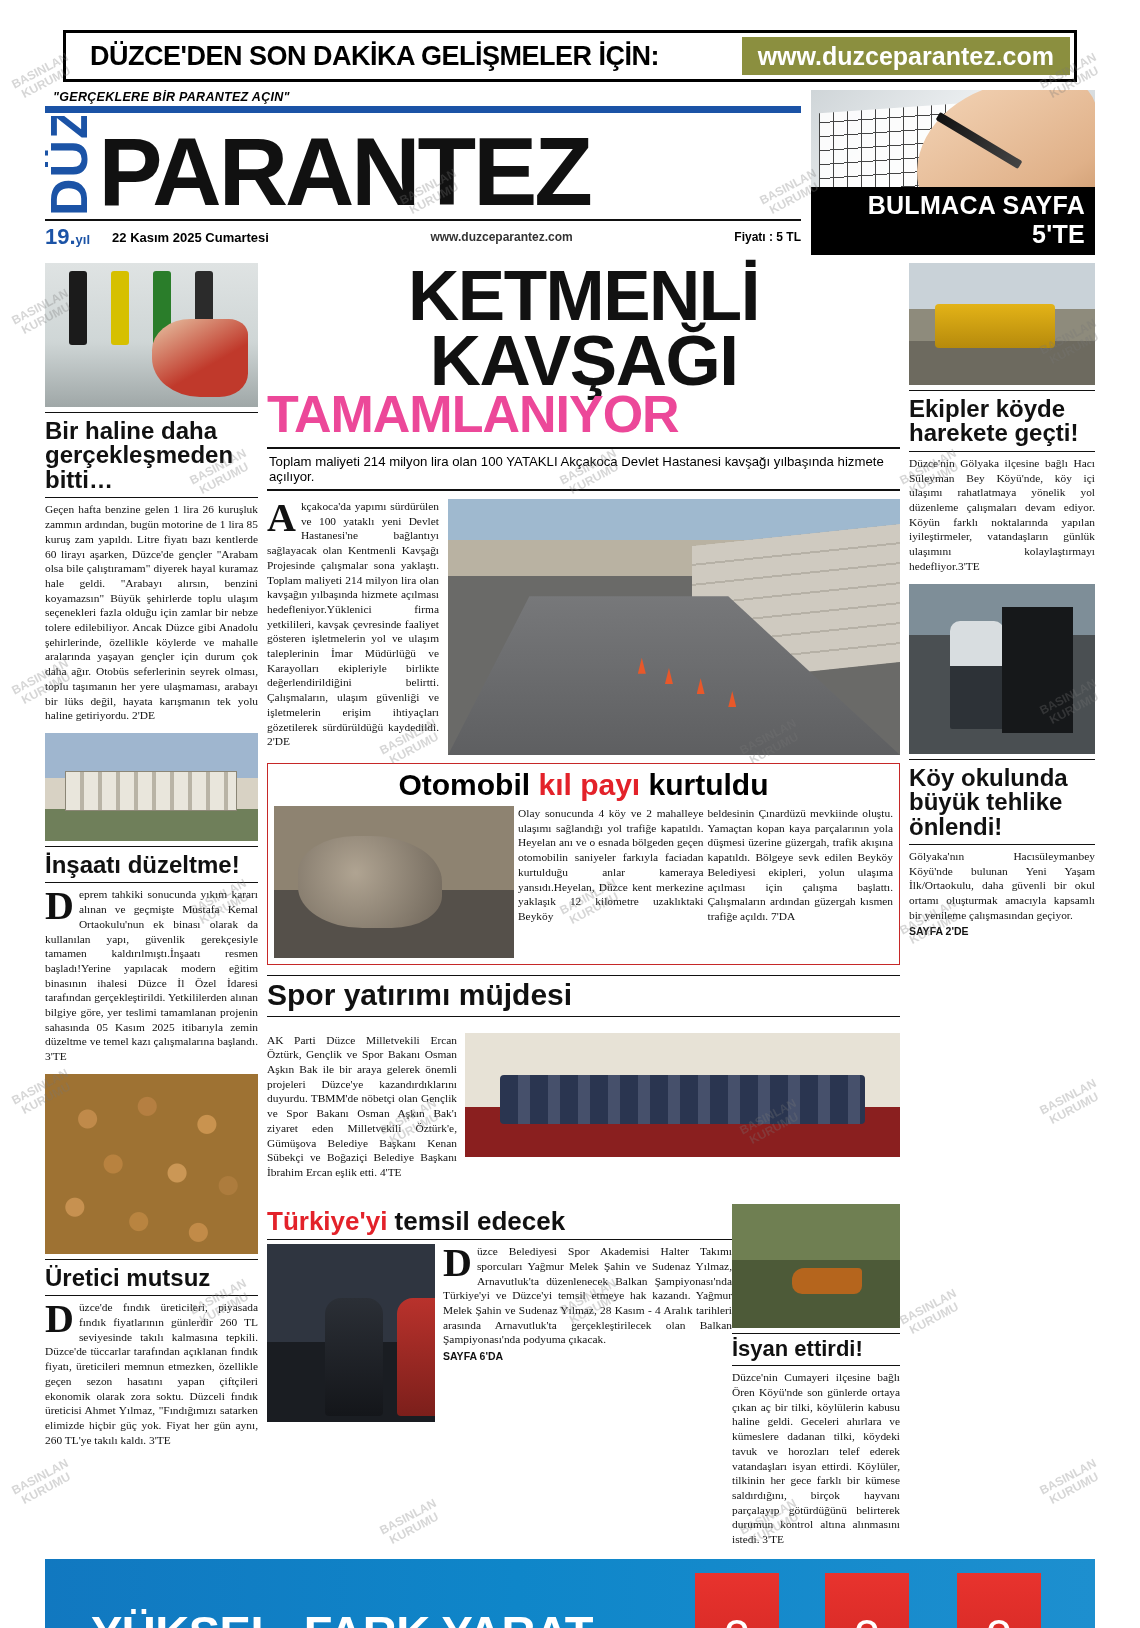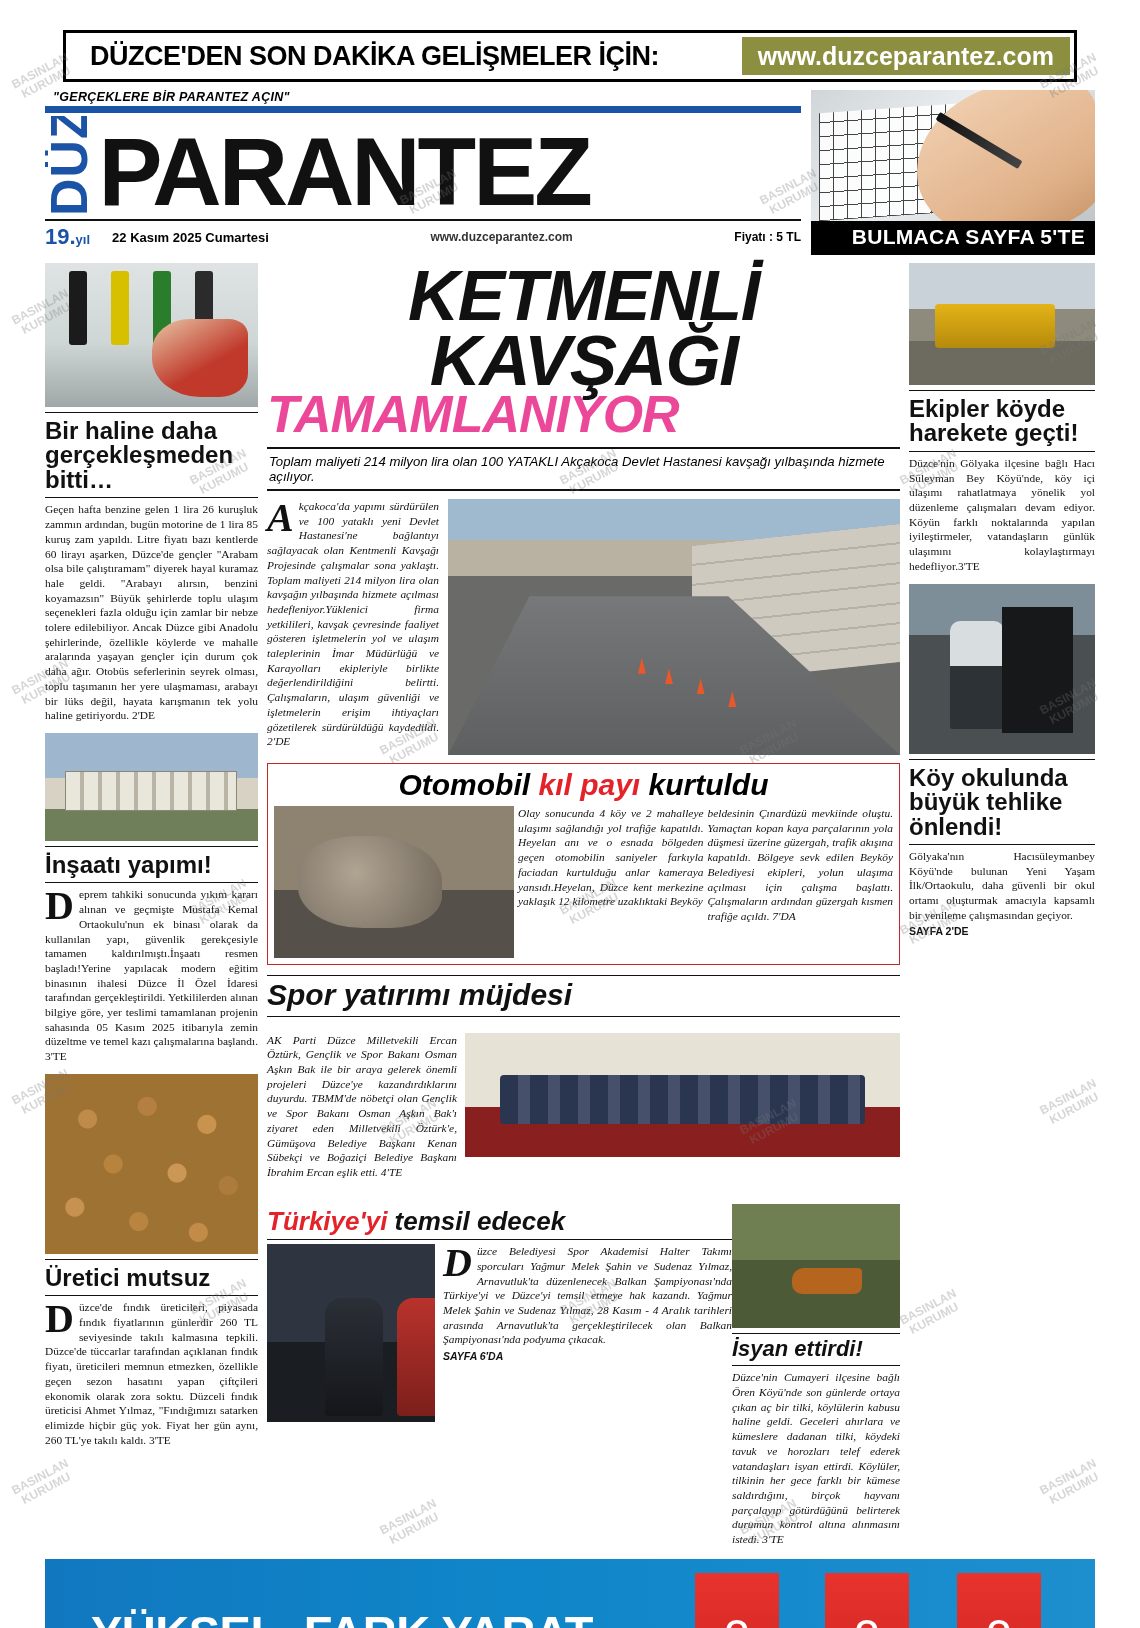--- a/index.html
+++ b/index.html
@@ -165,34 +165,34 @@
     transform: rotate(31deg);
     border-radius: 2px;
   }
   .puzzle-caption {
     position: absolute;
     left: 0; right: 0; bottom: 0;
     background: #000;
     color: #fff;
     font-family: "Liberation Sans", sans-serif;
     font-weight: bold;
-    font-size: 21px;
+    font-size: 25px;
     text-align: right;
     padding: 4px 10px 6px 10px;
     letter-spacing: 0.3px;
   }
 
   
   .content {
     display: flex;
     gap: 9px;
     padding: 0 27px;
   }
   .col-left { width: 213px; }
-  .col-main { flex: 1; font-style: italic; }
+  .col-main { flex: 1; }
 
   
   .ph { position: relative; overflow: hidden; background: #bbb; }
 
   .ph-fuel {
     height: 144px;
     background: linear-gradient(180deg,#dfe3e3 0%, #cfd6d6 55%, #9fa7a7 100%);
   }
   .ph-fuel .nozzle {
     position: absolute; top: 8px; width: 18px; height: 74px; border-radius: 3px;
@@ -489,21 +489,21 @@
         <div class="nozzle n4"></div>
         <div class="hand"></div>
       </div>
       <div class="rule-thin"></div>
       <div class="hl hl-left">Bir haline daha gerçekleşmeden bitti…</div>
       <div class="rule-thin"></div>
       <div class="body-text">Geçen hafta benzine gelen 1 lira 26 kuruşluk zammın ardından, bugün motorine de 1 lira 85 kuruş zam yapıldı. Litre fiyatı bazı kentlerde 60 lirayı aşarken, Düzce'de gençler "Arabam olsa bile çalıştıramam" diyerek hayal kuramaz hale geldi. "Arabayı alırsın, benzini koyamazsın" Büyük şehirlerde toplu ulaşım seçenekleri fazla olduğu için zamlar bir nebze tolere edilebiliyor. Ancak Düzce gibi Anadolu şehirlerinde, özellikle köylerde ve mahalle aralarında yaşayan gençler için durum çok daha ağır. Otobüs seferlerinin seyrek olması, toplu taşımanın her yere ulaşmaması, arabayı bir lüks değil, hayata karışmanın tek yolu haline getiriyordu. 2'DE</div>
 
       <div class="ph ph-building" style="margin-top:10px"></div>
       <div class="rule-thin"></div>
-      <div class="hl hl-left">İnşaatı yapımı!</div>
+      <div class="hl hl-left">İnşaatı düzeltme!</div>
       <div class="rule-thin"></div>
       <div class="body-text dropcap">Deprem tahkiki sonucunda yıkım kararı alınan ve geçmişte Mustafa Kemal Ortaokulu'nun ek binası olarak da kullanılan yapı, güvenlik gerekçesiyle tamamen kaldırılmıştı.İnşaatı resmen başladı!Yerine yapılacak modern eğitim binasının ihalesi Düzce İl Özel İdaresi tarafından gerçekleştirildi. Yetkililerden alınan bilgiye göre, yer teslimi tamamlanan projenin sahasında 05 Kasım 2025 itibarıyla zemin düzeltme ve temel kazı çalışmalarına başlandı. 3'TE</div>
 
       <div class="ph ph-hazelnut" style="margin-top:10px"></div>
       <div class="rule-thin"></div>
       <div class="hl hl-left">Üretici mutsuz</div>
       <div class="rule-thin"></div>
       <div class="body-text dropcap">Düzce'de fındık üreticileri, piyasada fındık fiyatlarının günlerdir 260 TL seviyesinde takılı kalmasına tepkili. Düzce'de tüccarlar tarafından açıklanan fındık fiyatı, üreticileri memnun etmezken, özellikle geçen sezon hasatını yapan çiftçileri ekonomik olarak zora soktu. Düzceli fındık üreticisi Ahmet Yılmaz, "Fındığımızı satarken elimizde hiçbir güç yok. Fiyat her gün aynı, 260 TL'ye takılı kaldı. 3'TE</div>
     </div>
 

